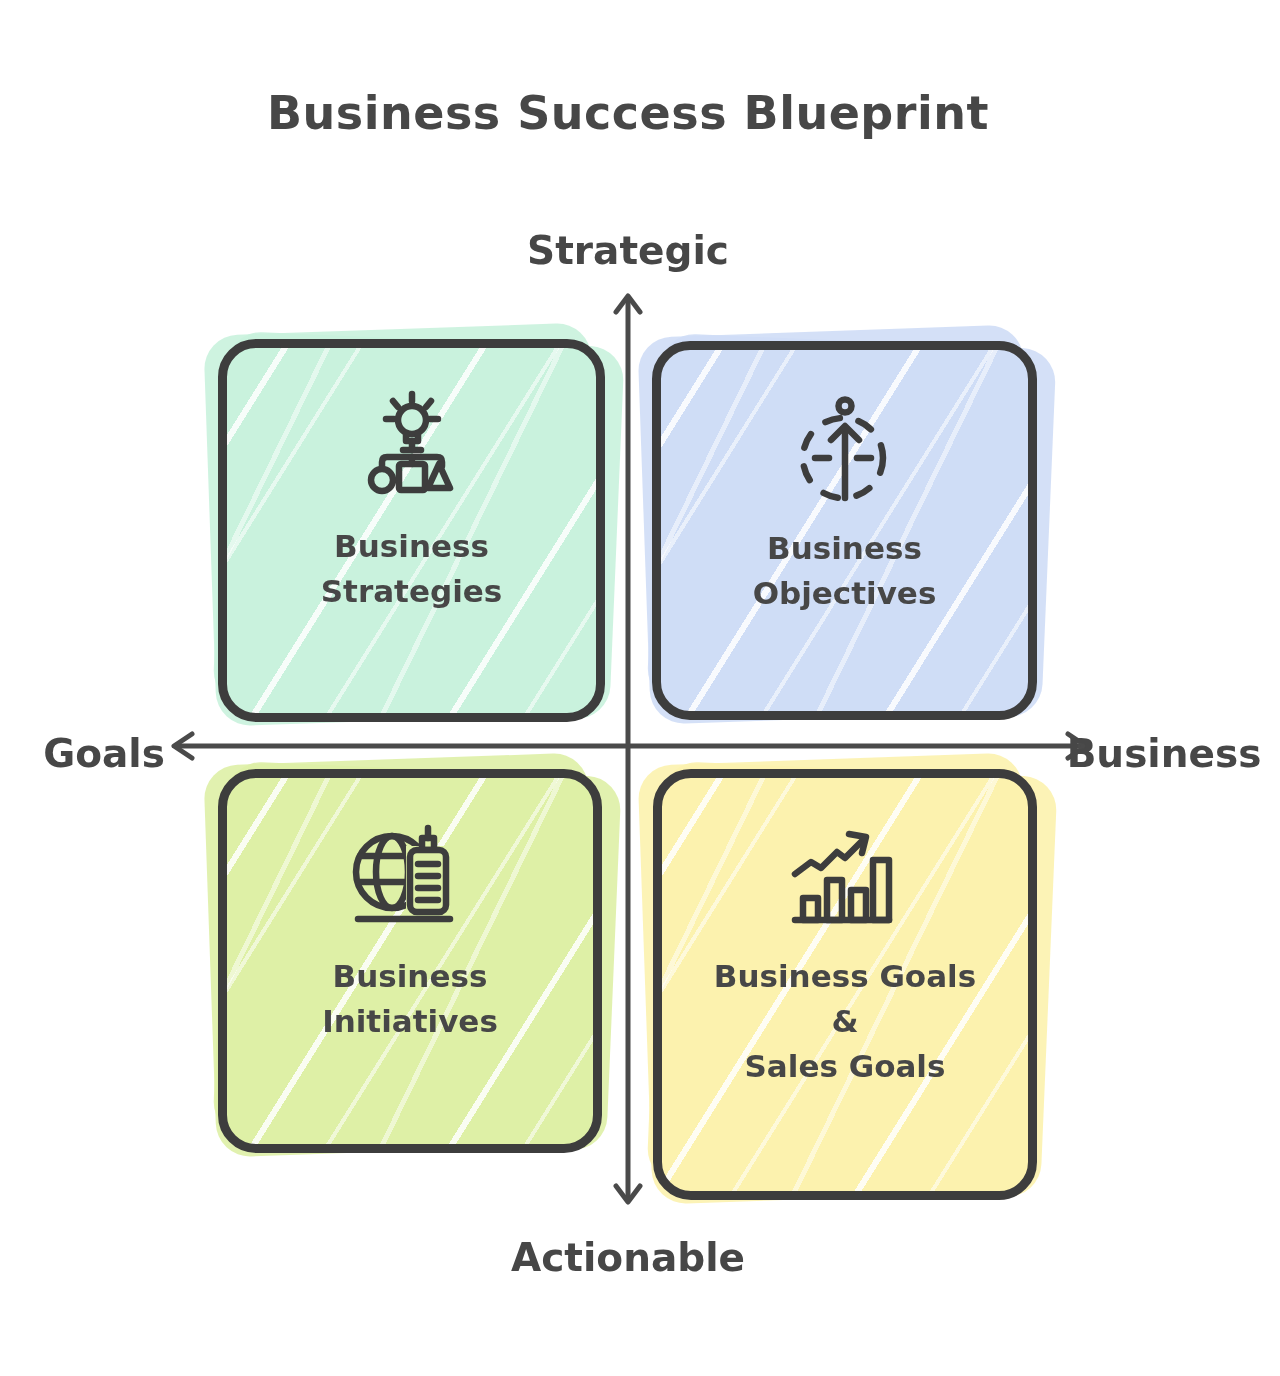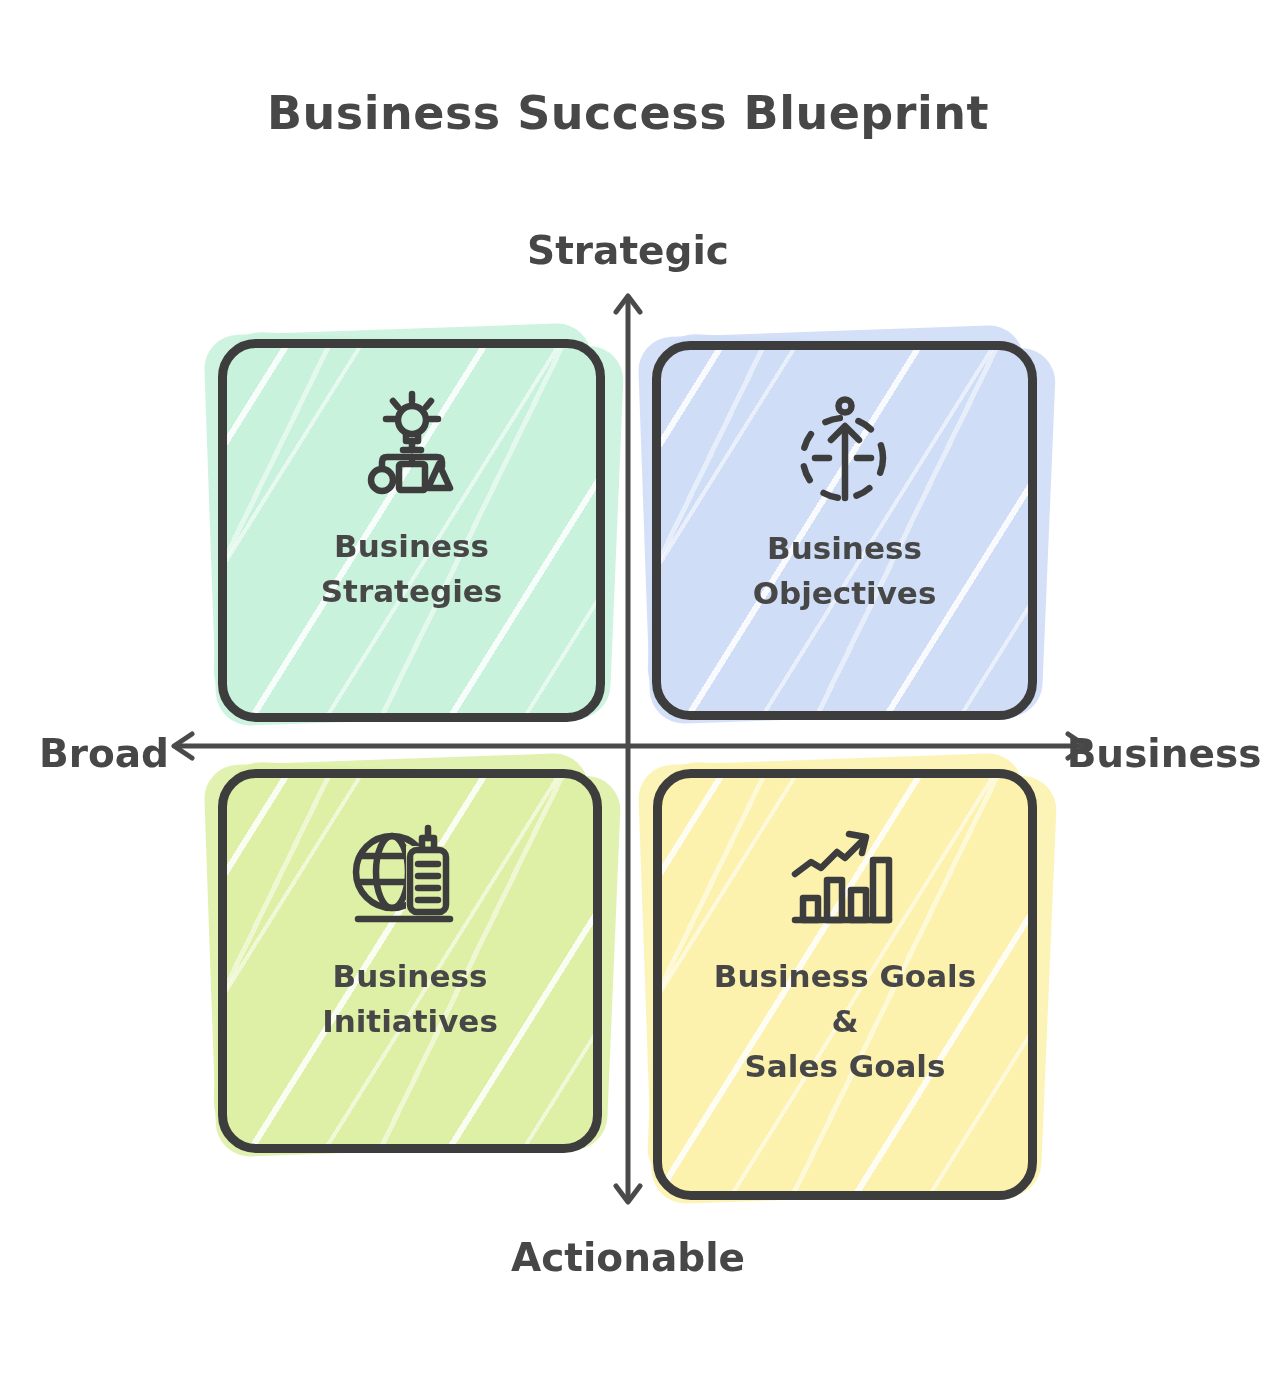--- a/index.html
+++ b/index.html
@@ -61,21 +61,21 @@
       <path d="M616 312 L628 296 L640 312"></path>
       <path d="M616 1186 L628 1202 L640 1186"></path>
       <path d="M180 746 H1080"></path>
       <path d="M192 734 L174 746 L192 758"></path>
       <path d="M1068 734 L1086 746 L1068 758"></path>
     </g>
   </svg>
 
   <div class="axis-label" style="left:628px;top:228px;">Strategic</div>
   <div class="axis-label" style="left:628px;top:1235px;text-align:center;">Actionable</div>
-  <div class="axis-label" style="left:104px;top:731px;">Broad</div>
+  <div class="axis-label" style="left:104px;top:731px;">Goals</div>
   <div class="axis-label" style="left:1164px;top:731px;">Business</div>
 
   <div class="quadrant" style="left: 218px; top: 339px; width: 387px; height: 383px; --fill: #c9f2dd;">
     <div class="q-box">
       <svg class="q-icon" width="120" height="120" viewBox="0 0 120 120">
         <line class="ln" x1="60" y1="6" x2="60" y2="13"></line>
         <line class="ln" x1="41" y1="13" x2="46" y2="19"></line>
         <line class="ln" x1="79" y1="13" x2="74" y2="19"></line>
         <line class="ln" x1="34" y1="31" x2="42" y2="31"></line>
         <line class="ln" x1="86" y1="31" x2="78" y2="31"></line>

